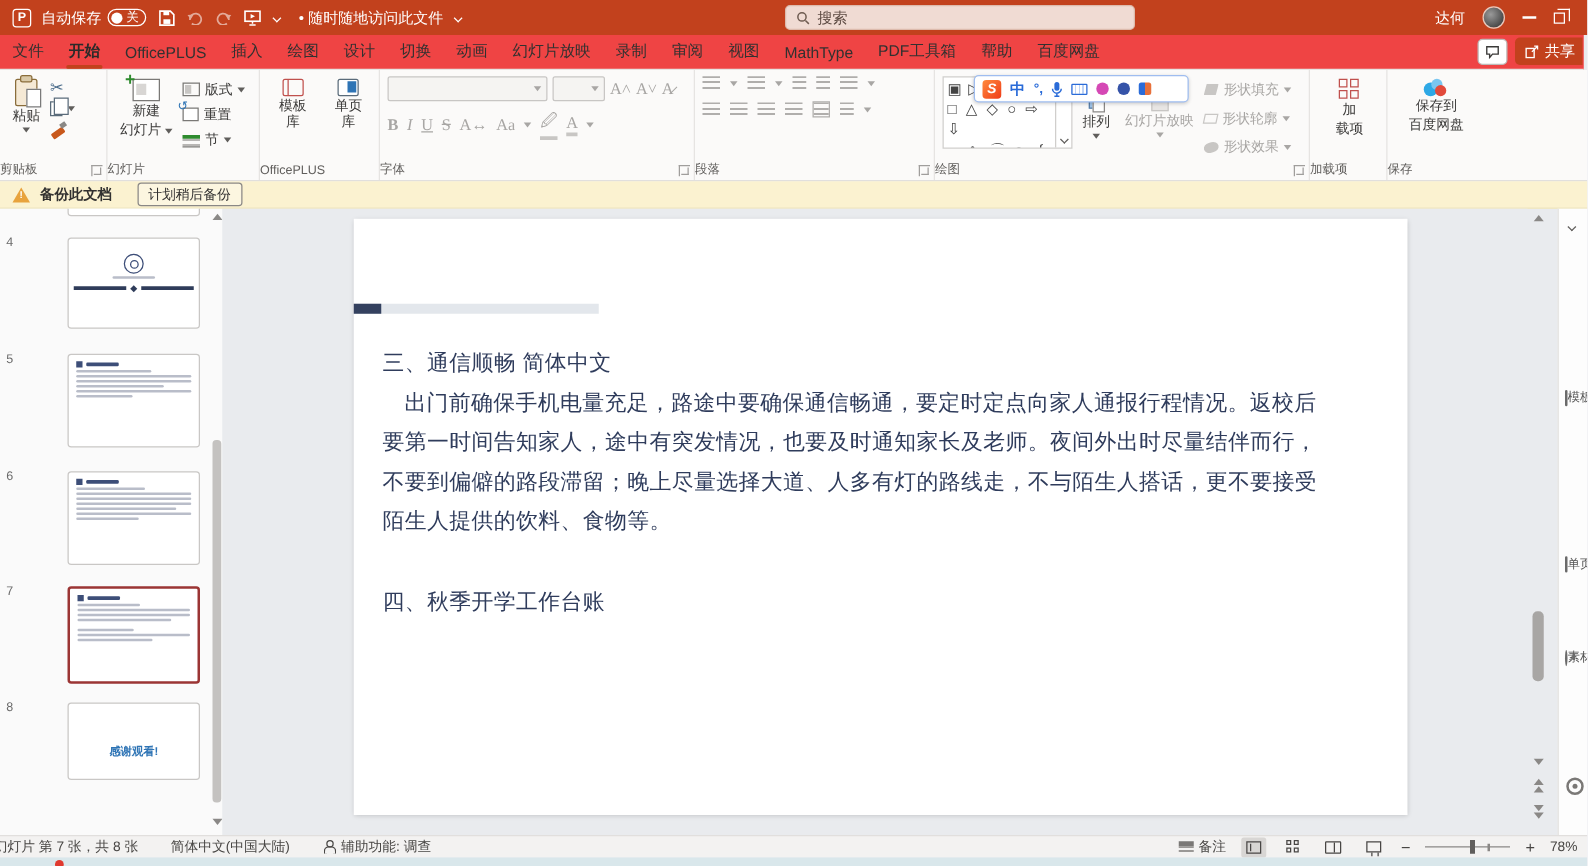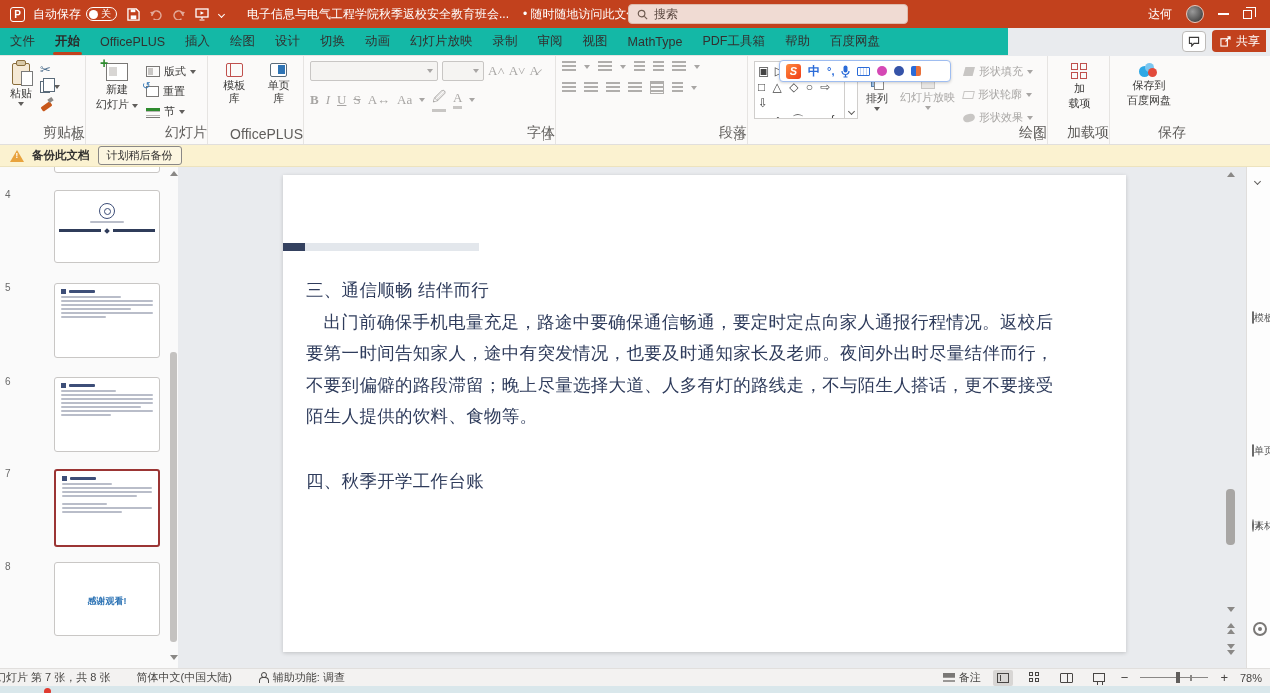--- a/index.html
+++ b/index.html
@@ -21,32 +21,32 @@
   .doc-title{margin-left:14px;white-space:nowrap;font-size:12px}
   .saved{margin-left:6px;font-size:12px;white-space:nowrap}
   .searchbox{position:absolute;left:628px;top:4px;width:280px;height:20px;background:#F0DBD3;border:1px solid #DDBBAD;border-radius:4px;display:flex;align-items:center;gap:6px;padding:0 8px;color:#5C4A42}
   .tb-right{position:absolute;right:18px;top:0;height:28px;display:flex;align-items:center;gap:14px}
   .avatar{width:18px;height:18px;border-radius:50%;background:radial-gradient(circle at 35% 35%,#9a9a9a,#2b2b2b);border:1px solid #e8c9bd}
   .win-min{width:11px;height:2px;background:#fff}
   .win-restore{width:9px;height:9px;border:1.3px solid #fff;position:relative}
   .win-restore::before{content:"";position:absolute;left:2px;top:-4px;width:9px;height:9px;border:1.3px solid #fff;border-bottom:none;border-left:none}
 
   
-  .tabsrow{position:absolute;left:0;top:28px;width:1008px;height:28px;background:#14b8a6;display:flex;align-items:stretch;font-size:12.5px;color:#323130;border-bottom:1px solid #E6E4E2}
+  .tabsrow{position:absolute;left:0;top:28px;width:1267px;height:28px;background:#ef4444;display:flex;align-items:stretch;font-size:12.5px;color:#323130;border-bottom:1px solid #E6E4E2}
   .tab{display:flex;align-items:center;padding:0 10px;white-space:nowrap;position:relative;cursor:default}
   .tab.active{font-weight:bold;color:#2b2a29}
   .tab.active::after{content:"";position:absolute;left:8px;right:8px;bottom:0;height:3px;background:#C2411D;border-radius:2px}
   .tabs-right{position:absolute;right:4px;top:30px;display:flex;align-items:center;gap:6px}
   .comment-btn{width:24px;height:21px;border:1px solid #BDBBB9;border-radius:4px;background:#fff;display:flex;align-items:center;justify-content:center}
   .share-btn{height:22px;background:#C2411D;color:#fff;border-radius:4px 0 0 4px;display:flex;align-items:center;gap:5px;padding:0 6px 0 8px;font-size:12px;width:54px;overflow:hidden}
 
   
   .ribbon{position:absolute;left:0;top:56px;width:1270px;height:89px;background:#FBFAF9;display:flex;border-bottom:1px solid #E1DFDD;overflow:hidden}
   .grp{position:relative;border-right:1px solid #E6E4E2;padding:5px 4px 16px 6px;display:flex;gap:4px;flex:0 0 auto}
-  .grp-label{position:absolute;bottom:2px;left:0;right:0;text-align:right;font-size:14px;color:#605E5C;white-space:nowrap}
+  .grp-label{position:absolute;bottom:2px;left:0;right:0;text-align:left;font-size:10px;color:#605E5C;white-space:nowrap}
   .dlg{position:absolute;right:3px;bottom:3px;width:9px;height:9px;border-left:1px solid #8A8886;border-top:1px solid #8A8886;opacity:.8}
   .dlg::after{content:"";position:absolute;right:1px;bottom:1px;width:5px;height:5px;border-right:1.4px solid #8A8886;border-bottom:1.4px solid #8A8886}
   .bigbtn{display:flex;flex-direction:column;align-items:center;justify-content:flex-start;font-size:11px;color:#3B3A39;gap:2px;padding:2px 4px;line-height:1.15;text-align:center}
   .smallcol{display:flex;flex-direction:column;gap:5px;padding-top:3px}
   .smallbtn{display:flex;align-items:center;gap:4px;font-size:11px;color:#3B3A39;white-space:nowrap}
   .dda{width:0;height:0;border-left:3px solid transparent;border-right:3px solid transparent;border-top:4px solid #605E5C;display:inline-block}
   .dda.gray{border-top-color:#A8A6A4}
   .disabled{color:#A8A6A4}
   
   .ic-paste{width:18px;height:22px;border:1.6px solid #8A6D3B;border-radius:2px;position:relative;background:#F5E9D5}
@@ -111,21 +111,21 @@
   .ime-s{width:15px;height:15px;border-radius:3px;background:linear-gradient(135deg,#FF8A3D,#EF3B17);color:#fff;font-weight:bold;font-size:11px;display:flex;align-items:center;justify-content:center;font-style:italic}
   .ime-zh{color:#2A6BD8;font-weight:bold;font-size:12px}
   .ime-punc{color:#2A6BD8;font-size:11px;font-weight:bold}
   .ime-kbd{width:13px;height:9px;border:1.3px solid #2A6BD8;border-radius:1px;background:repeating-linear-gradient(90deg,transparent 0 2px,#BFD3F5 2px 3px)}
   .ime-dot{width:10px;height:10px;border-radius:50%}
 
   
   .notice{position:absolute;left:0;top:145px;width:1270px;height:22px;background:#FBF2D0;display:flex;align-items:center;gap:8px;padding-left:10px;font-size:11.5px;color:#323130;border-bottom:1px solid #EDE3BE}
   .warn-tri{width:0;height:0;border-left:7px solid transparent;border-right:7px solid transparent;border-bottom:12px solid #E8A33D;position:relative}
   .warn-tri::after{content:"!";position:absolute;left:-1.5px;top:1px;color:#fff;font-size:8px;font-weight:bold}
-  .notice-btn{border:1px solid #8A8886;border-radius:3px;padding:1px 8px;font-size:11px;background:rgba(255,255,255,.35);margin-left:0}
+  .notice-btn{border:1px solid #8A8886;border-radius:3px;padding:1px 8px;font-size:11px;background:rgba(255,255,255,.35);margin-left:12px}
 
   
   .main{position:absolute;left:0;top:167px;width:1270px;height:501px}
   
   .thumbs{position:absolute;left:0;top:0;width:178px;height:501px;background:#FAFAFA;overflow:hidden}
   .thumb-num{position:absolute;left:5px;font-size:10px;color:#6a6a6a}
   .thumb-card{position:absolute;left:54px;width:106px;background:#fff;border:1px solid #C9C7C5;border-radius:3px;overflow:hidden}
   .thumb-card.selected{border:2px solid #9B3534}
   .tl{height:2px;background:#B9BDC9;margin:2px 6px 0 6px;border-radius:1px}
   .tl.navy{background:#3D4E78;height:3px;width:26px;margin-left:10px}
@@ -226,21 +226,20 @@
           <path d="M11 8a4.5 4.5 0 1 0-1.5 2.8" fill="none" stroke="#fff" stroke-width="1.4"></path>
           <path d="M13 4l-2.6 3.4L8 3.6z" fill="#fff"></path>
         </svg>
       <svg width="14" height="13" viewBox="0 0 14 13">
           <rect x="1" y="1" width="12" height="8" fill="none" stroke="#fff" stroke-width="1.3"></rect>
           <path d="M5.5 3.2v3.6L9 5z" fill="#fff"></path>
           <path d="M7 9v2M4.5 12h5" stroke="#fff" stroke-width="1.2"></path>
         </svg>
       <span class="mini-chv" style="transform:rotate(0deg)"></span>
     </div>
-    <span class="doc-title">电子信息与电气工程学院秋季返校安全教育班会...</span>
     <span class="saved">• 随时随地访问此文件</span>
     <span class="mini-chv"></span>
     <div class="searchbox">
       <svg width="11" height="11" viewBox="0 0 12 12">
           <circle cx="5" cy="5" r="3.6" fill="none" stroke="#6E5B50" stroke-width="1.3"></circle>
           <path d="M8 8l3 3" stroke="#6E5B50" stroke-width="1.3"></path>
         </svg>
       <span>搜索</span>
     </div>
     <div class="tb-right">
@@ -541,36 +540,36 @@
         <div class="tl" style="width:50px"></div>
           <div class="tl"></div>
           <div class="tl"></div>
           <div class="tl" style="width:75px"></div>
         <div class="tl" style="margin-top:6px;width:45px"></div>
           <div class="tl"></div>
           <div class="tl" style="width:60px"></div>
       </div>
 
       <span class="thumb-num" style="top:394px">8</span>
-      <div class="thumb-card" style="top:395px;height:74px">
+      <div class="thumb-card" style="top:395px;height:62px">
         <div class="t8-text">感谢观看!</div>
       </div>
 
       <div class="pscroll">
         <div class="tri-up" style="position:absolute;left:0;top:4px"></div>
         <div class="thumb" style="top:185px;height:290px"></div>
         <div class="tri-dn" style="position:absolute;left:0;top:488px"></div>
       </div>
     </div>
 
     <div class="canvas">
       <div class="slide">
         <div class="head-bar"></div>
         <div class="slide-body">
-          <p class="sec-head">三、通信顺畅 结伴而行</p>
+          <p class="sec-head">三、通信顺畅 简体中文</p>
           <p class="sec-body">出门前确保手机电量充足，路途中要确保通信畅通，要定时定点向家人通报行程情况。返校后要第一时间告知家人，途中有突发情况，也要及时通知家长及老师。夜间外出时尽量结伴而行，不要到偏僻的路段滞留；晚上尽量选择大道、人多有灯的路线走，不与陌生人搭话，更不要接受陌生人提供的饮料、食物等。</p>
           <p class="sec-head sec2">四、秋季开学工作台账</p>
         </div>
       </div>
 
       <div class="mscroll">
         <div class="arrow tri-up" style="top:5px"></div>
         <div class="thumb" style="top:322px"></div>
         <div class="arrow tri-dn" style="top:440px"></div>
         <div class="dbl" style="top:456px">

